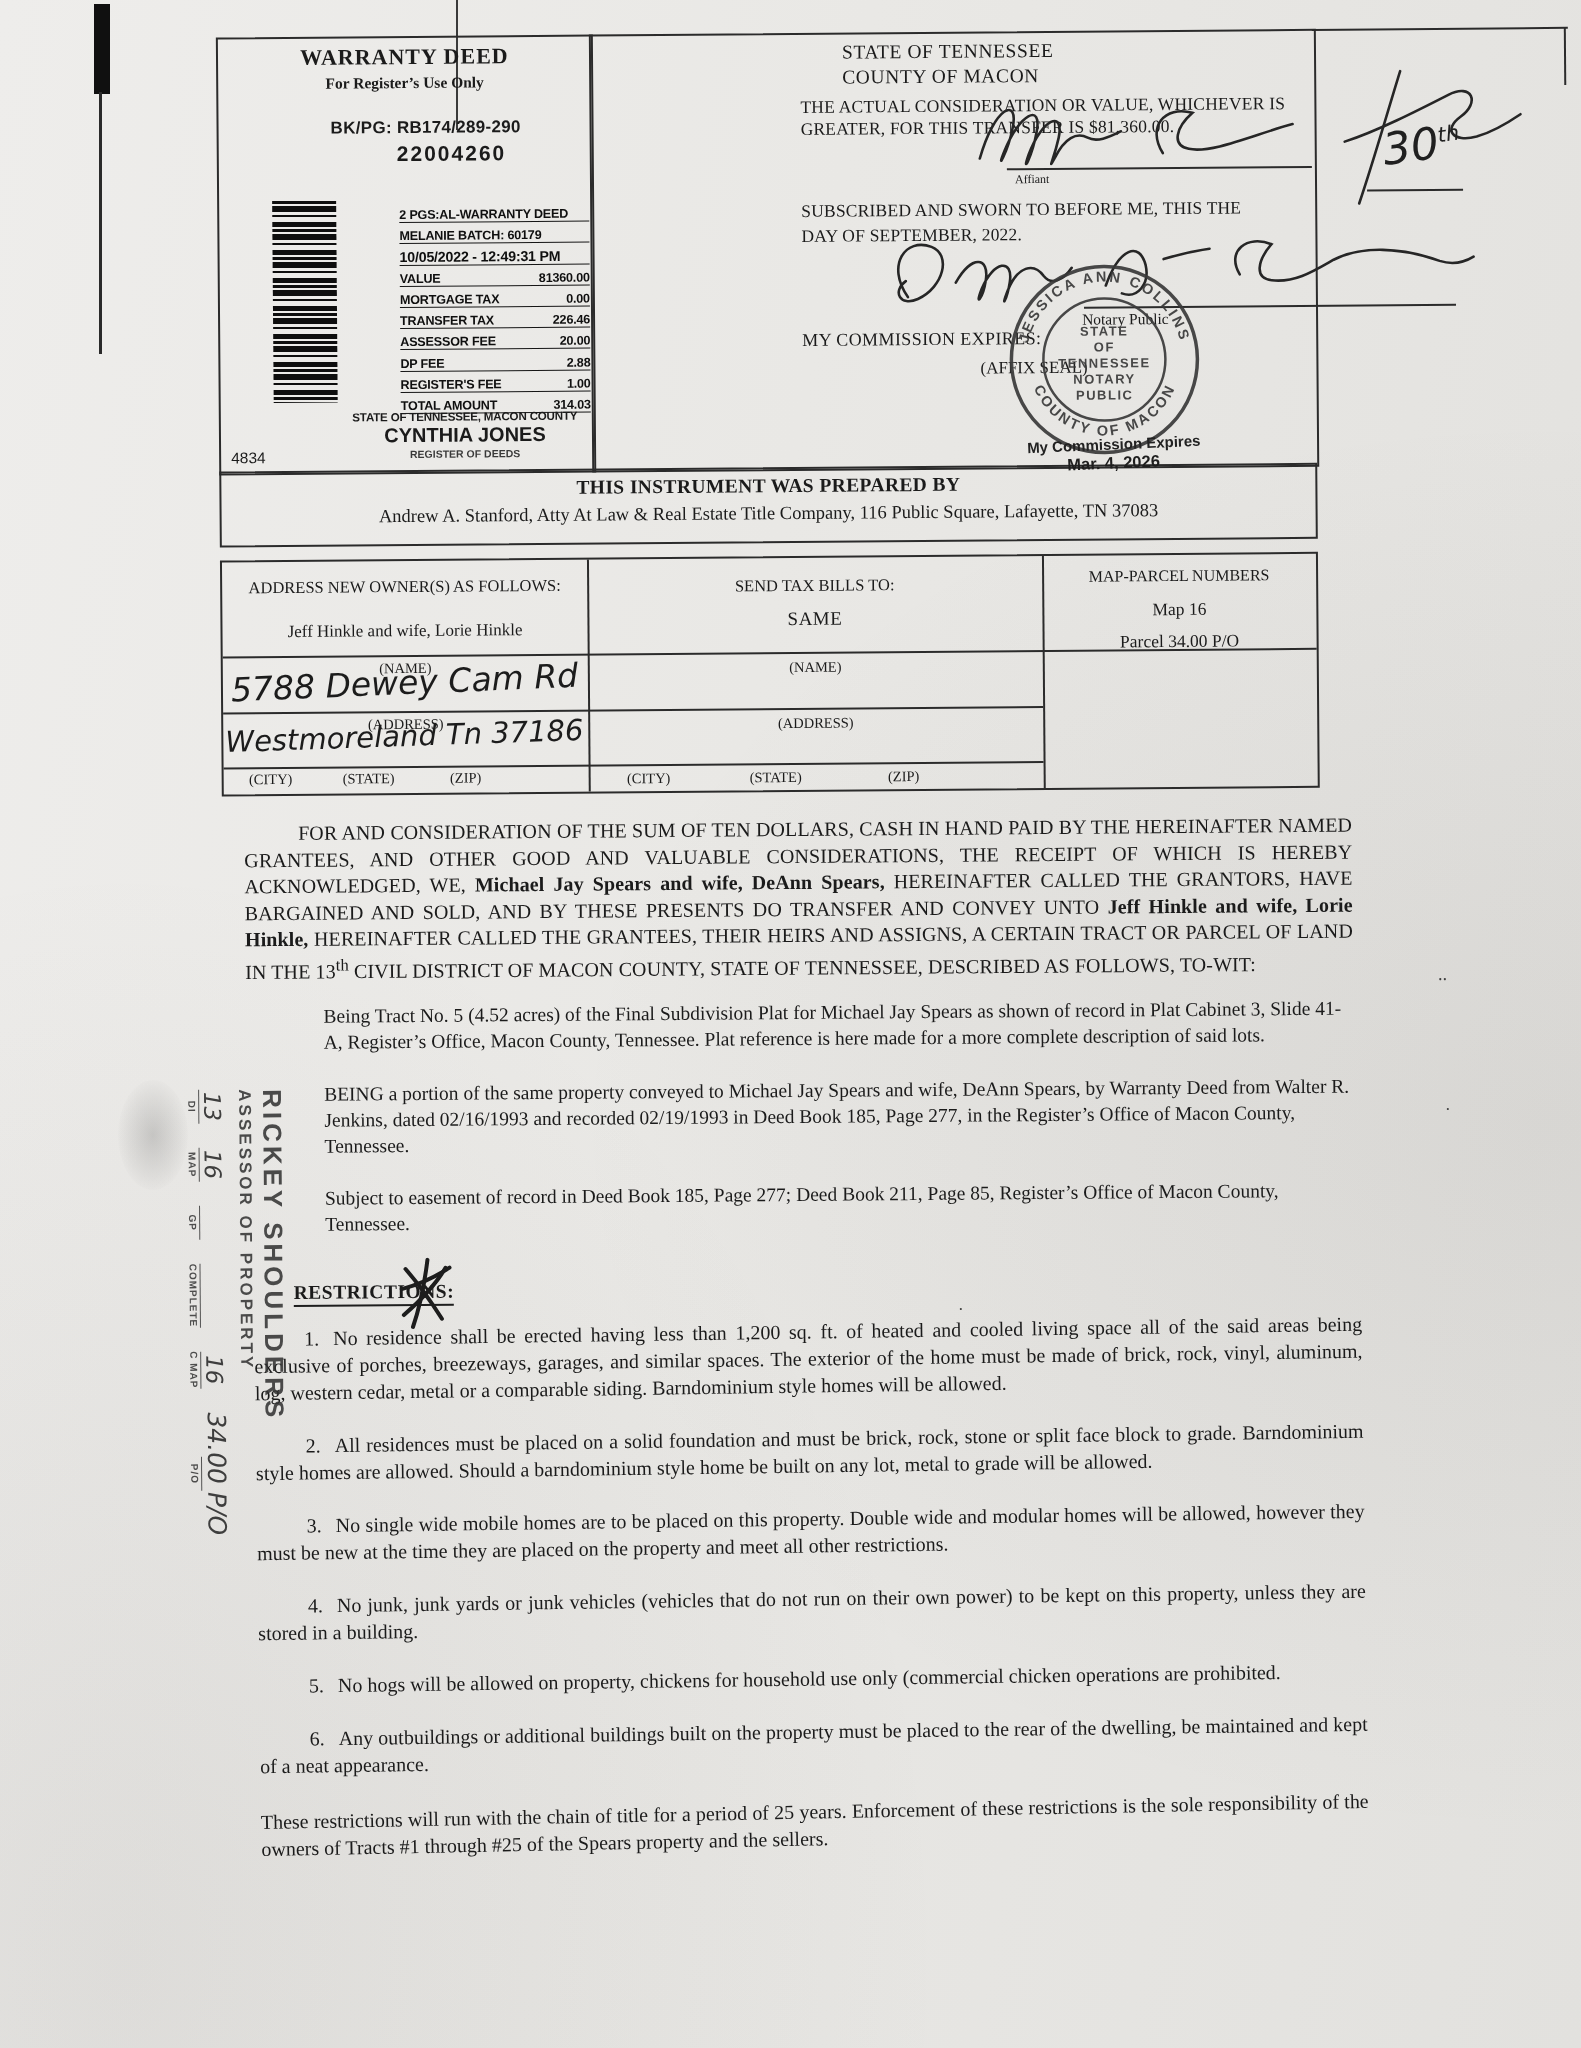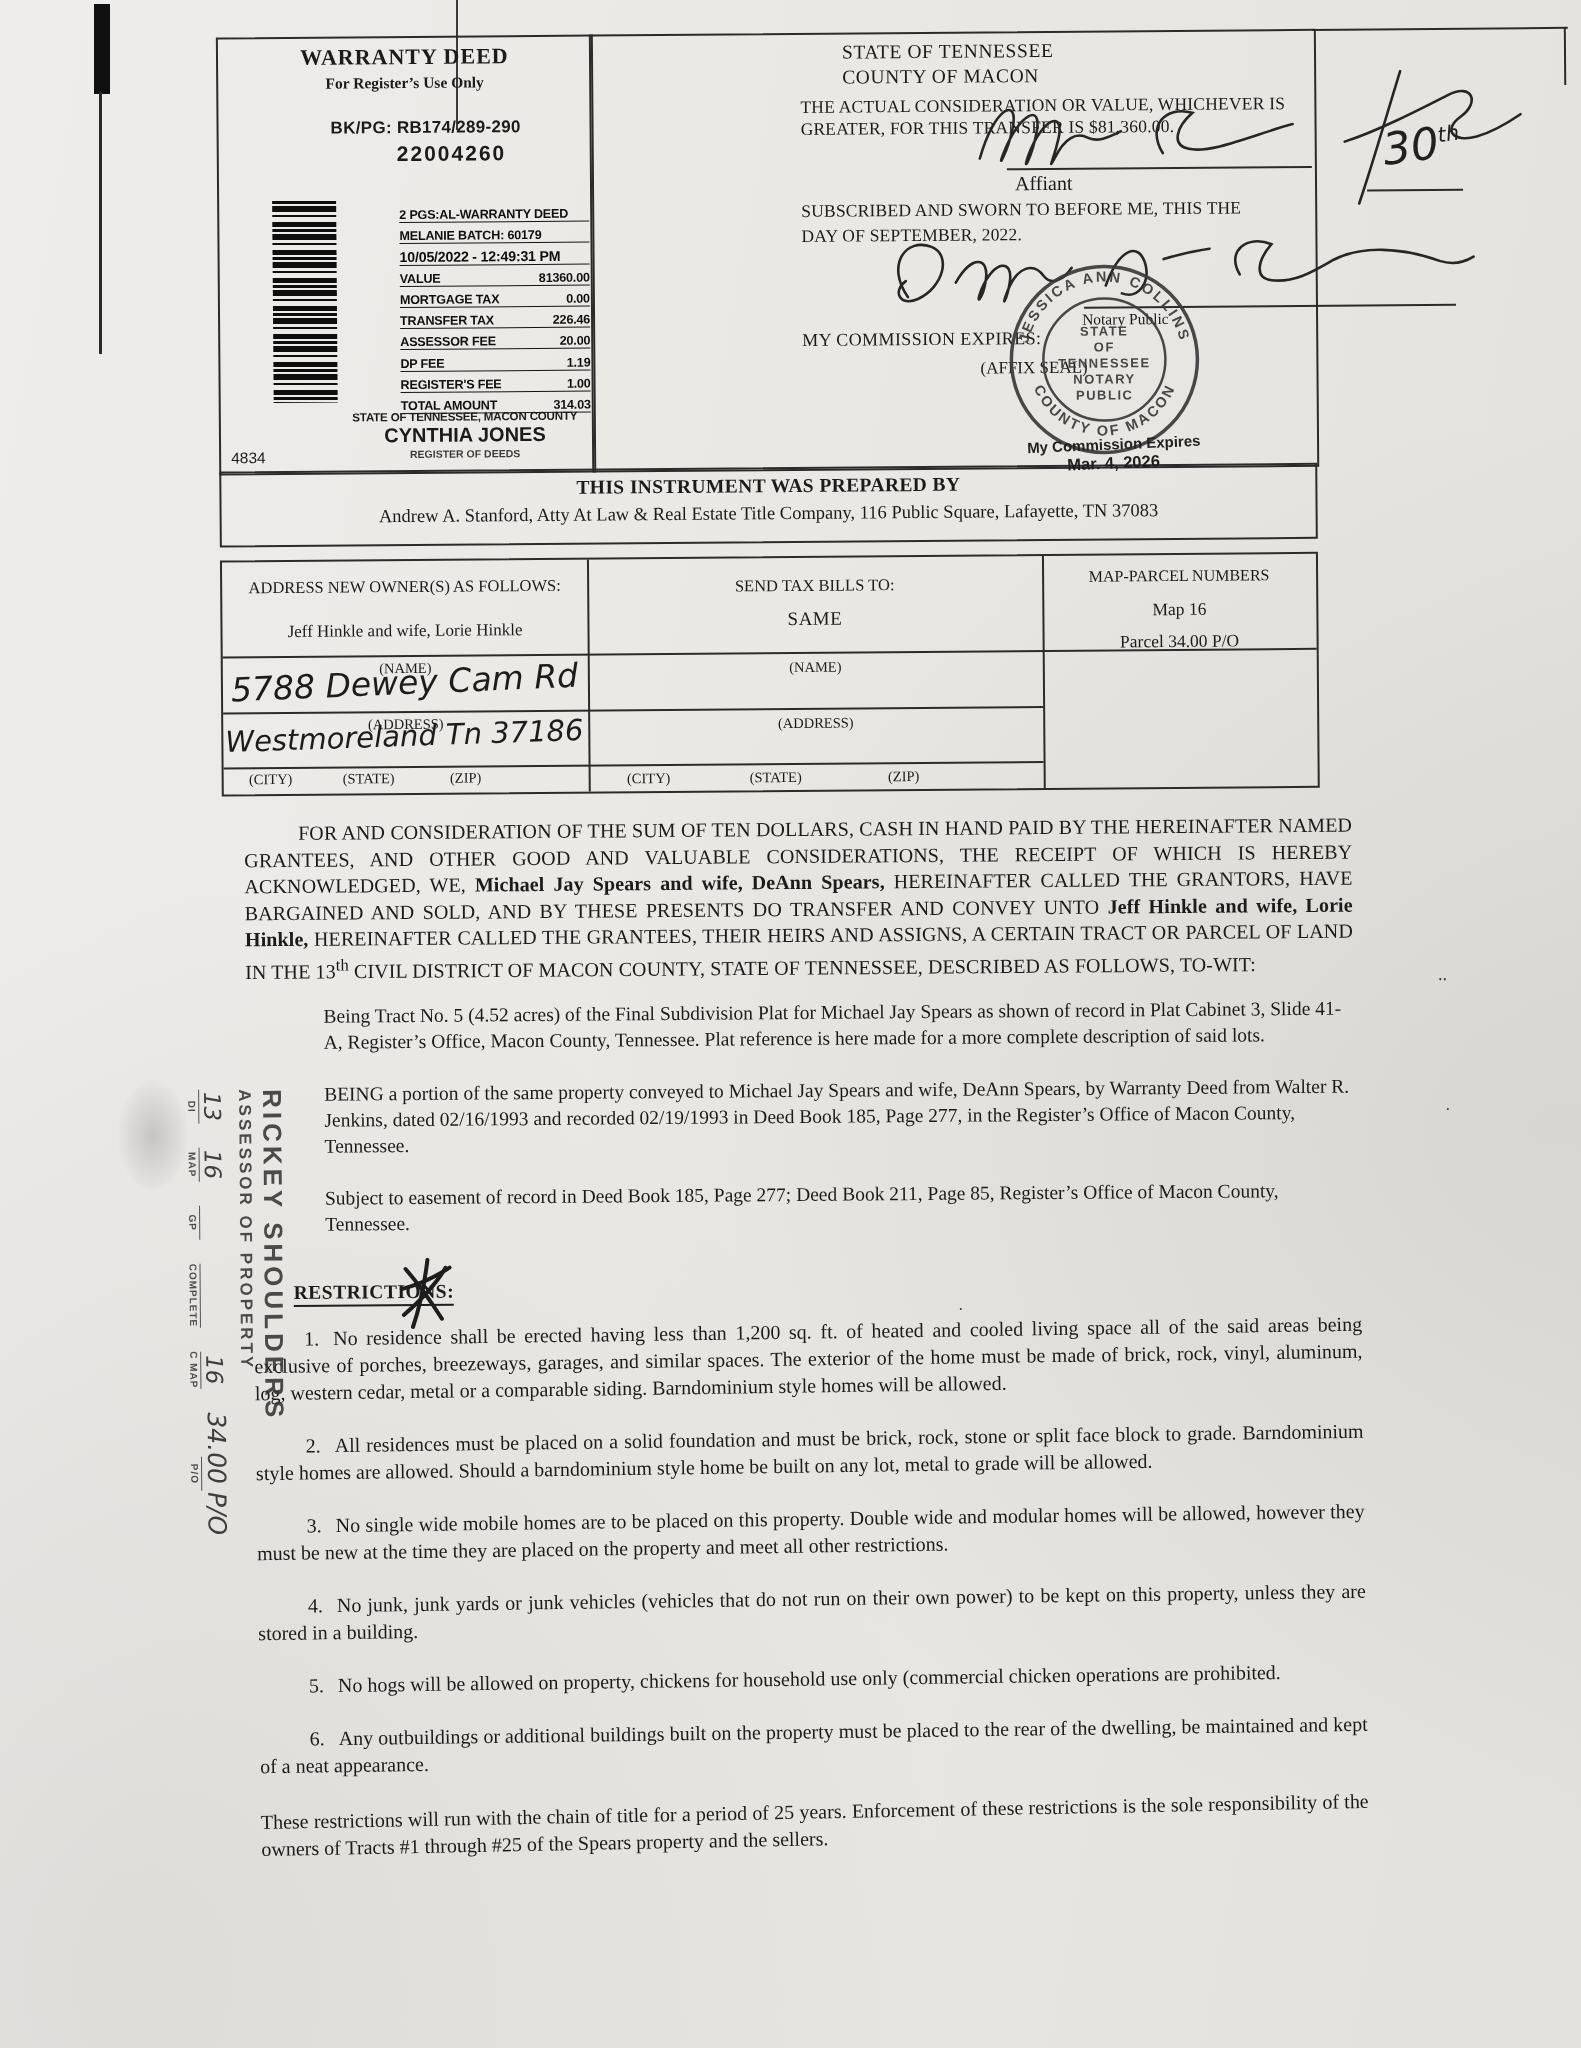--- a/index.html
+++ b/index.html
@@ -40,21 +40,21 @@
   .reg-title{position:absolute;left:118px;top:410px;width:252px;text-align:center;
     font-family:"Liberation Sans",sans-serif;font-weight:bold;font-size:10.5px;height:11px;overflow:hidden;opacity:.85;}
   .margin-number{position:absolute;left:10px;top:410px;font-family:"Liberation Sans",sans-serif;font-size:15.5px;}
 
   
   .affbox{position:absolute;left:595px;top:33px;width:723px;height:434px;border:2px solid #2b2b2b;}
   .aff-state{position:absolute;left:848px;top:40px;font-size:19.5px;line-height:25px;letter-spacing:.6px;}
   .aff-consid{position:absolute;left:806px;top:96px;width:522px;font-size:17.5px;line-height:22px;text-align:justify;letter-spacing:.2px;}
   .sig{position:absolute;}
   .sig path{fill:none;stroke:#262626;stroke-width:2.6;stroke-linecap:round;}
-  .aff-label{position:absolute;font-size:20px;}
+  .aff-label{position:absolute;font-size:12px;}
   .sworn{position:absolute;left:806px;top:199px;font-size:17.5px;line-height:25px;letter-spacing:.2px;}
   .day-hand{position:absolute;left:1388px;top:124px;font-family:"DejaVu Sans",sans-serif;font-style:italic;
     font-size:44px;transform:rotate(-7deg);color:#202020;}
   .day-hand sup{font-size:21px;}
   .commission{position:absolute;left:806px;top:330px;font-size:18px;letter-spacing:.4px;}
   .affix{position:absolute;left:984px;top:360px;font-size:17px;}
   .seal{position:absolute;left:1008px;top:262px;opacity:.92;}
   .seal text{fill:#3a3a3a;font-family:"Liberation Sans",sans-serif;font-weight:bold;}
   .mycomm1{position:absolute;left:1030px;top:438px;font-family:"Liberation Sans",sans-serif;font-weight:bold;
     font-size:15px;transform:rotate(-2deg);color:#222;}
@@ -145,21 +145,21 @@
         <div class="feerow">
             <span>TRANSFER TAX</span>
             <span>226.46</span>
           </div>
         <div class="feerow">
             <span>ASSESSOR FEE</span>
             <span>20.00</span>
           </div>
         <div class="feerow">
             <span>DP FEE</span>
-            <span>1.19</span>
+            <span>2.88</span>
           </div>
         <div class="feerow">
             <span>REGISTER'S FEE</span>
             <span>1.00</span>
           </div>
         <div class="feerow">
             <span>TOTAL AMOUNT</span>
             <span>314.03</span>
           </div>
       </div>

